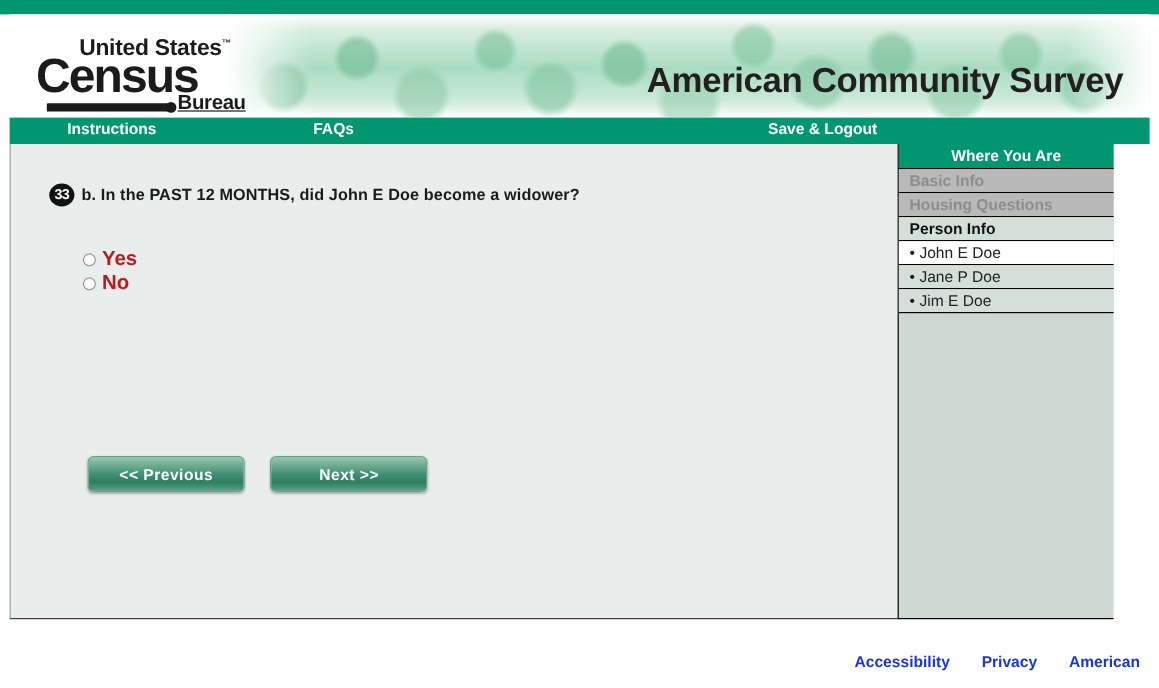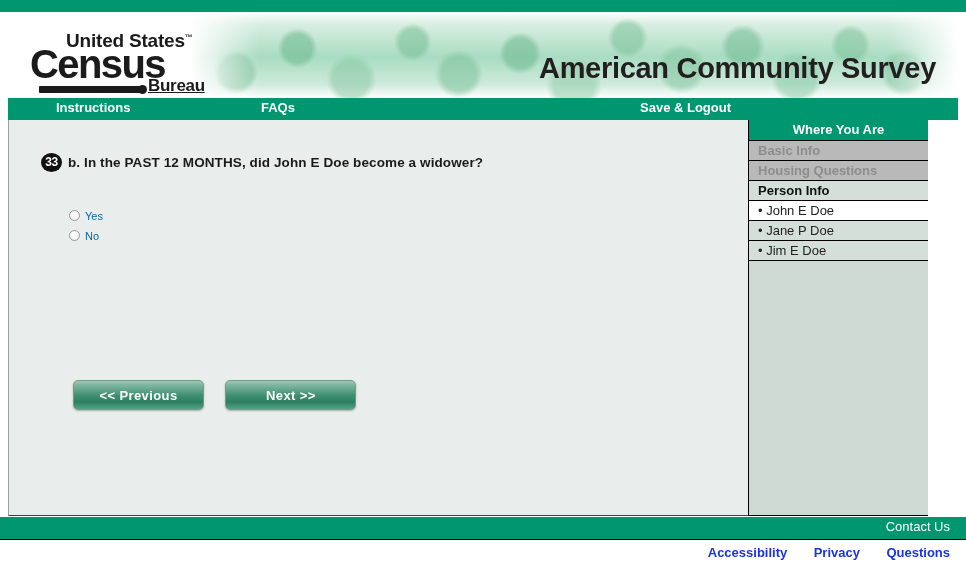--- a/index.html
+++ b/index.html
@@ -201,25 +201,26 @@
     letter-spacing: 0.1px;
   }
 
   .options {
     position: absolute;
     left: 60px; top: 88px;
   }
   .opt {
     display: block;
     margin-bottom: 4px;
-    font-size: 11px;
-    color: #0369a1;
+    font-size: 17px;
+    color: #b91c1c;
     cursor: pointer;
     line-height: 16px;
     white-space: nowrap;
+    font-weight: bold;
   }
   .radio {
     display: inline-block;
     width: 11px;
     height: 11px;
     border-radius: 50%;
     border: 1px solid #9a9a9a;
     background: radial-gradient(circle at 50% 45%, #fbfbfb 0 40%, #e6e6e6 100%);
     vertical-align: -1px;
     margin-right: 5px;
@@ -389,23 +390,20 @@
   <div class="sidebar">
     <div class="sb-header">Where You Are</div>
     <div class="sb-row disabled">Basic Info</div>
     <div class="sb-row disabled">Housing Questions</div>
     <div class="sb-row section">Person Info</div>
     <div class="sb-row person current">• John E Doe</div>
     <div class="sb-row person">• Jane P Doe</div>
     <div class="sb-row person">• Jim E Doe</div>
   </div>
 
-  <div class="footer-bar">
-    <div class="contact-us">Contact Us</div>
-  </div>
 
   <div class="footer-links">
     <span class="flink">Accessibility</span>
     <span class="flink">Privacy</span>
-    <span class="flink">Questions</span>
+    <span class="flink">American</span>
   </div>
 
 </div>
 
 </body></html>

